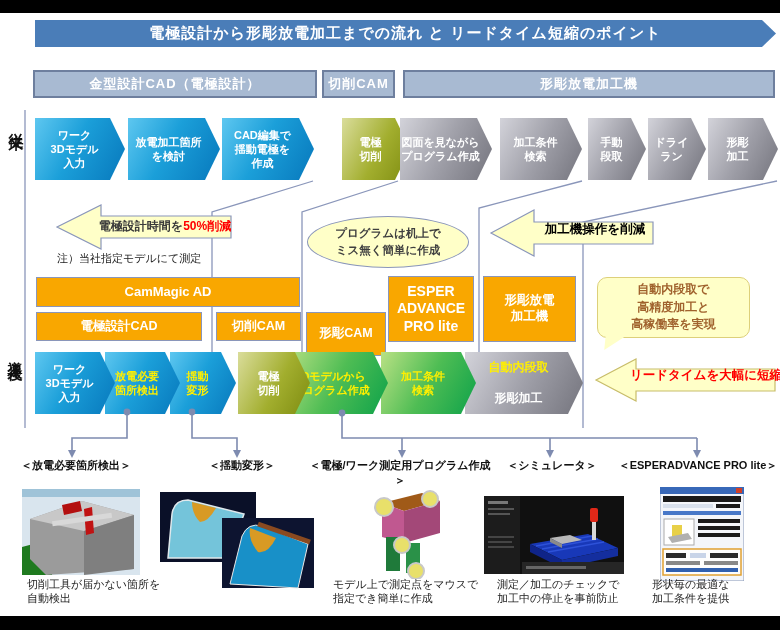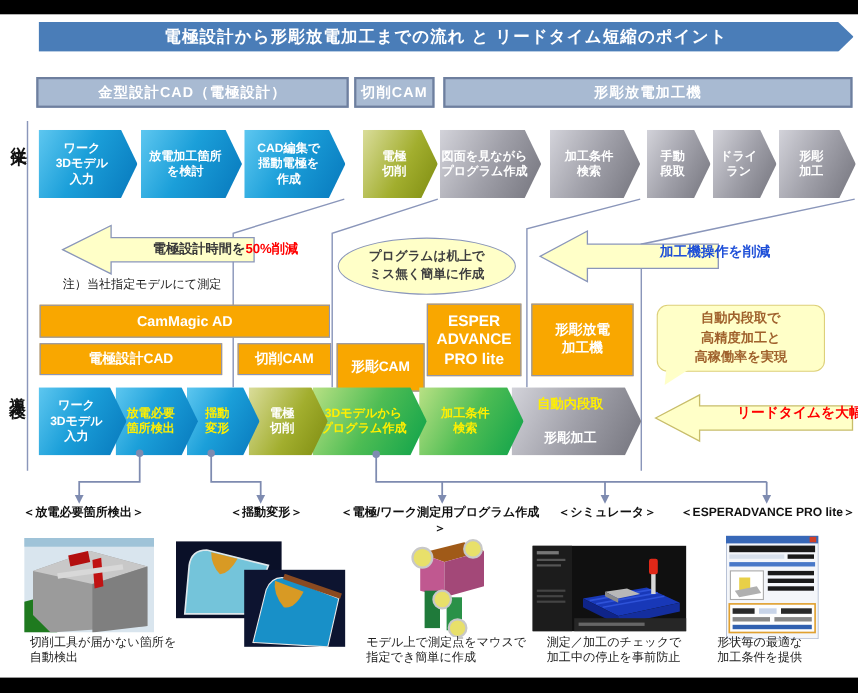--- a/index.html
+++ b/index.html
@@ -14,29 +14,29 @@
   
   .hdr{position:absolute;top:70px;height:28px;background:#a8bad2;border:2px solid #6e7f9e;box-sizing:border-box;
     color:#fff;font-weight:bold;font-size:13px;display:flex;align-items:center;justify-content:center;letter-spacing:1px;}
   
   .vlabel{position:absolute;writing-mode:vertical-rl;font-size:15px;font-weight:bold;color:#111;letter-spacing:3px;}
   
   .chev{position:absolute;height:62px;clip-path:polygon(0 0,calc(100% - 15px) 0,100% 50%,calc(100% - 15px) 100%,0 100%);
     display:flex;align-items:center;justify-content:center;text-align:center;color:#fff;font-weight:bold;
     font-size:11px;line-height:1.3;white-space:pre-line;padding-right:11px;box-sizing:border-box;}
   .c-blue{background:linear-gradient(118deg,#5ec7f0 0%,#1b9fd9 45%,#0778bc 100%);}
-  .c-olive{background:linear-gradient(118deg,#dadd9b 0%,#a2ae2e 55%,#7e8c10 100%);}
+  .c-olive{background:linear-gradient(118deg,#dadd9b 0%,#a2ae2e 55%,#7e8c10 100%);margin-left:12px;}
   .c-gray{background:linear-gradient(118deg,#d3d3da 0%,#a0a0a9 50%,#74747d 100%);}
   .c-green{background:linear-gradient(118deg,#b9e184 0%,#4fbd54 50%,#0ea24a 100%);}
   .t-yellow{color:#ffef00;}
   
   .obox{position:absolute;background:#f9a700;border:1.5px solid #8a96ba;box-sizing:border-box;color:#fff;font-weight:bold;
     display:flex;align-items:center;justify-content:center;text-align:center;white-space:pre-line;line-height:1.25;}
   
-  .callout-text{position:absolute;display:flex;align-items:center;justify-content:center;text-align:center;font-weight:bold;margin-left:40px;}
+  .callout-text{position:absolute;display:flex;align-items:center;justify-content:center;text-align:center;font-weight:bold;}
   .ellipse{position:absolute;background:#ffffc8;border:1.3px solid #8a96ba;border-radius:50%;
     display:flex;align-items:center;justify-content:center;text-align:center;font-size:11.5px;font-weight:bold;
     color:#3f3f3f;white-space:pre-line;line-height:1.45;box-sizing:border-box;}
   .bubble{position:absolute;background:#ffffc8;border:1.5px solid #ddd07a;border-radius:10px;
     display:flex;align-items:center;justify-content:center;text-align:center;font-size:12px;font-weight:bold;
     color:#a0622d;white-space:pre-line;line-height:1.45;box-sizing:border-box;}
   .bubble::after{content:"";position:absolute;left:7px;bottom:-14px;width:0;height:0;
     border-top:16px solid #ffffc8;border-right:20px solid transparent;transform:rotate(6deg);}
   .note{position:absolute;font-size:11px;color:#222;}
   
@@ -100,21 +100,21 @@
       <span style="color:#ff0000;">50%削減</span>
   </div>
   <div class="note" style="left:57px;top:251px;">注）当社指定モデルにて測定</div>
 
   <div class="ellipse" style="left:307px;top:216px;width:162px;height:52px;">プログラムは机上で
 ミス無く簡単に作成</div>
 
   <svg class="abs" style="left:488px;top:207px;" width="168" height="52">
     <polygon points="3,26 46,3 46,15 165,15 165,37 46,37 46,49" fill="#ffffc8" stroke="#8a96ba" stroke-width="1.2"></polygon>
   </svg>
-  <div class="callout-text" style="left:549px;top:219px;width:122px;height:20px;font-size:12.5px;color:#1d4ed8;white-space:nowrap;">加工機操作を削減</div>
+  <div class="callout-text" style="left:534px;top:219px;width:122px;height:20px;font-size:12.5px;color:#000000;white-space:nowrap;">加工機操作を削減</div>
 
   <div class="obox" style="left:36px;top:277px;width:264px;height:30px;font-size:13px;">CamMagic AD</div>
   <div class="obox" style="left:36px;top:312px;width:166px;height:29px;font-size:12.5px;">電極設計CAD</div>
   <div class="obox" style="left:216px;top:312px;width:85px;height:29px;font-size:12.5px;">切削CAM</div>
   <div class="obox" style="left:306px;top:312px;width:80px;height:44px;font-size:12.5px;">形彫CAM</div>
   <div class="obox" style="left:388px;top:276px;width:86px;height:66px;font-size:14px;">ESPER
 ADVANCE
 PRO lite</div>
   <div class="obox" style="left:483px;top:276px;width:93px;height:66px;font-size:12.5px;">形彫放電
 加工機</div>

